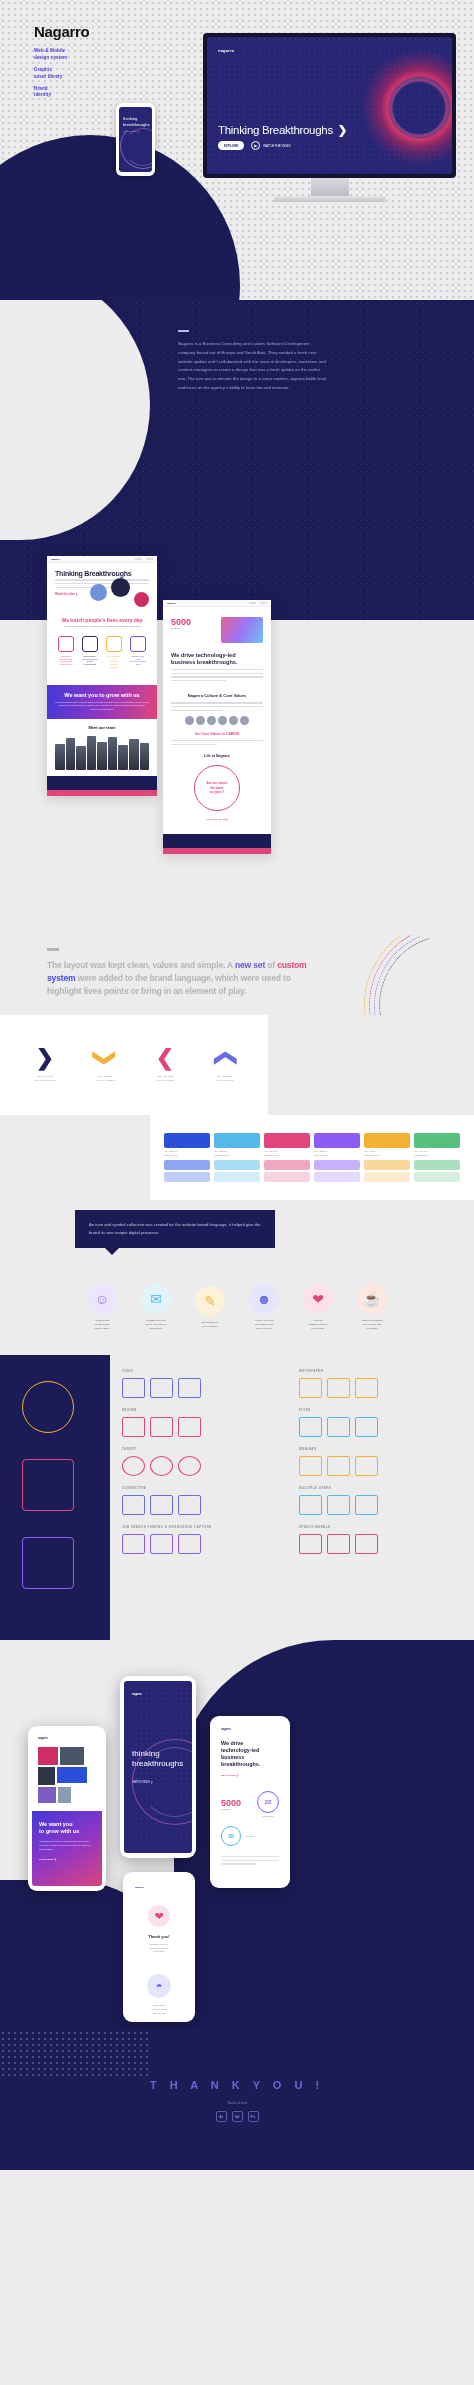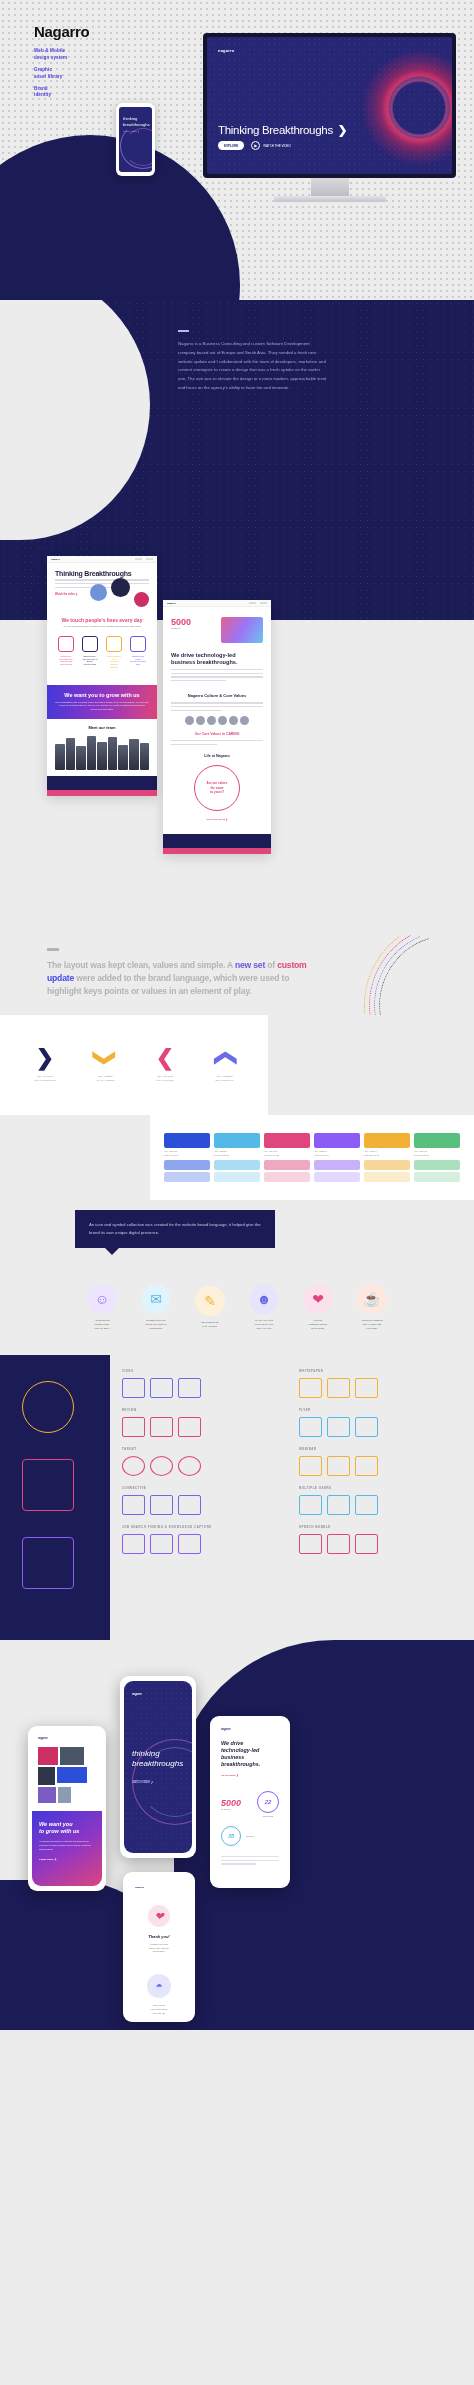--- a/index.html
+++ b/index.html
@@ -150,21 +150,21 @@
   .lib-grid { display:grid; grid-template-columns:1fr 1fr; gap:10px 14px; }
   .lib-block h6 { font-size:2.8px; color:#8a8a9a; letter-spacing:.6px; margin-bottom:5px; }
   .lib-icons { display:flex; gap:5px; }
   .lib-icons i { display:block; width:23px; height:20px; border:1px solid currentColor; border-radius:2px; }
 
   
   .sec-dev { position:relative; height:390px; background:#ececec; overflow:hidden; }
   .dev-navy { position:absolute; right:0; top:0; width:300px; height:390px; background:#1b1b55; border-top-left-radius:160px; }
   .dev-navy2 { position:absolute; left:0; bottom:0; width:190px; height:150px; background:#1b1b55; border-top-right-radius:120px; }
   .d-phone { position:absolute; background:#fff; border-radius:9px; padding:5px 4px; box-shadow:0 4px 16px rgba(0,0,0,.3); }
-  .d-scr { border-radius:9px; height:100%; overflow:hidden; position:relative;font-style:italic; }
+  .d-scr { border-radius:3px; height:100%; overflow:hidden; position:relative; }
 
   
   .sec-thanks { position:relative; height:140px; background:#1b1b55; display:flex; flex-direction:column; align-items:center; justify-content:center; overflow:hidden; }
   .sec-thanks .dotgrid { position:absolute; right:0; top:0; width:150px; height:50px; background-image: radial-gradient(#4c4c8a .8px, transparent .9px); background-size:6px 6px; }
   .ty { font-size:11px; letter-spacing:5px; color:#6b66d8; font-weight:bold; }
   .tools { font-size:4px; color:#7b78bb; margin-top:9px; }
   .tool-icons { display:flex; gap:5px; margin-top:6px; }
   .tool-icons span { width:11px;height:11px;border:1px solid #5f5bb0; border-radius:2px; color:#8c88d6; font-size:4px; display:flex;align-items:center;justify-content:center; font-weight:bold; }
 </style>
 </head>
@@ -365,21 +365,21 @@
 
   <div class="sec-quote">
     <div class="arcs">
       <i style="color:#f2b134;transform:rotate(10deg)"></i>
       <i style="color:#e0457b;transform:rotate(16deg) scale(.94)"></i>
       <i style="color:#6b6be8;transform:rotate(22deg) scale(.88)"></i>
       <i style="color:#333;transform:rotate(28deg) scale(.82)"></i>
     </div>
     <div class="dash"></div>
     <div class="quote">
-      <span>The layout was kept clean, values and simple. A </span><span class="q-p">new set</span><span> of </span><span class="q-r">custom</span><span> </span><span class="q-b">update</span><span> were added to the brand language, which were used to highlight keys points or values in an element of play.</span>
+      <span>The layout was kept clean, values and simple. A </span><span class="q-p">new set</span><span> of </span><span class="q-r">custom</span><span> </span><span class="q-b">system</span><span> were added to the brand language, which were used to highlight lives points or bring in an element of play.</span>
     </div>
   </div>
 
   <div class="sec-arrows">
     <div class="arrow-panel">
       <div class="arrow-cell">
         <div class="arrow-glyph" style="color:#1f1f5c">❯</div>
         <div class="arrow-cap" style="white-space:pre-line">HEX   #1F1F5C
 CMYK  78/75/30/13</div>
       </div>
@@ -662,14 +662,24 @@
 Check your inbox for
 confirmation.</div>
         <div style="width:24px;height:24px;border-radius:50%;background:#e5e5fc;color:#6b6be8;font-size:12px;display:flex;align-items:center;justify-content:center;margin:20px auto 0">◓</div>
         <div style="font-size:2.2px;color:#888;margin-top:6px;line-height:1.7;white-space:pre-line">While having
 your coffee break
 have the wifi</div>
       </div>
     </div>
   </div>
 
+  <div class="sec-thanks">
+    <div class="dotgrid"></div>
+    <div class="ty">T H A N K   Y O U !</div>
+    <div class="tools">Tools Used</div>
+    <div class="tool-icons">
+      <span>Ai</span>
+      <span>Xd</span>
+      <span>Ps</span>
+    </div>
+  </div>
 
 </div>
 
 </body></html>

